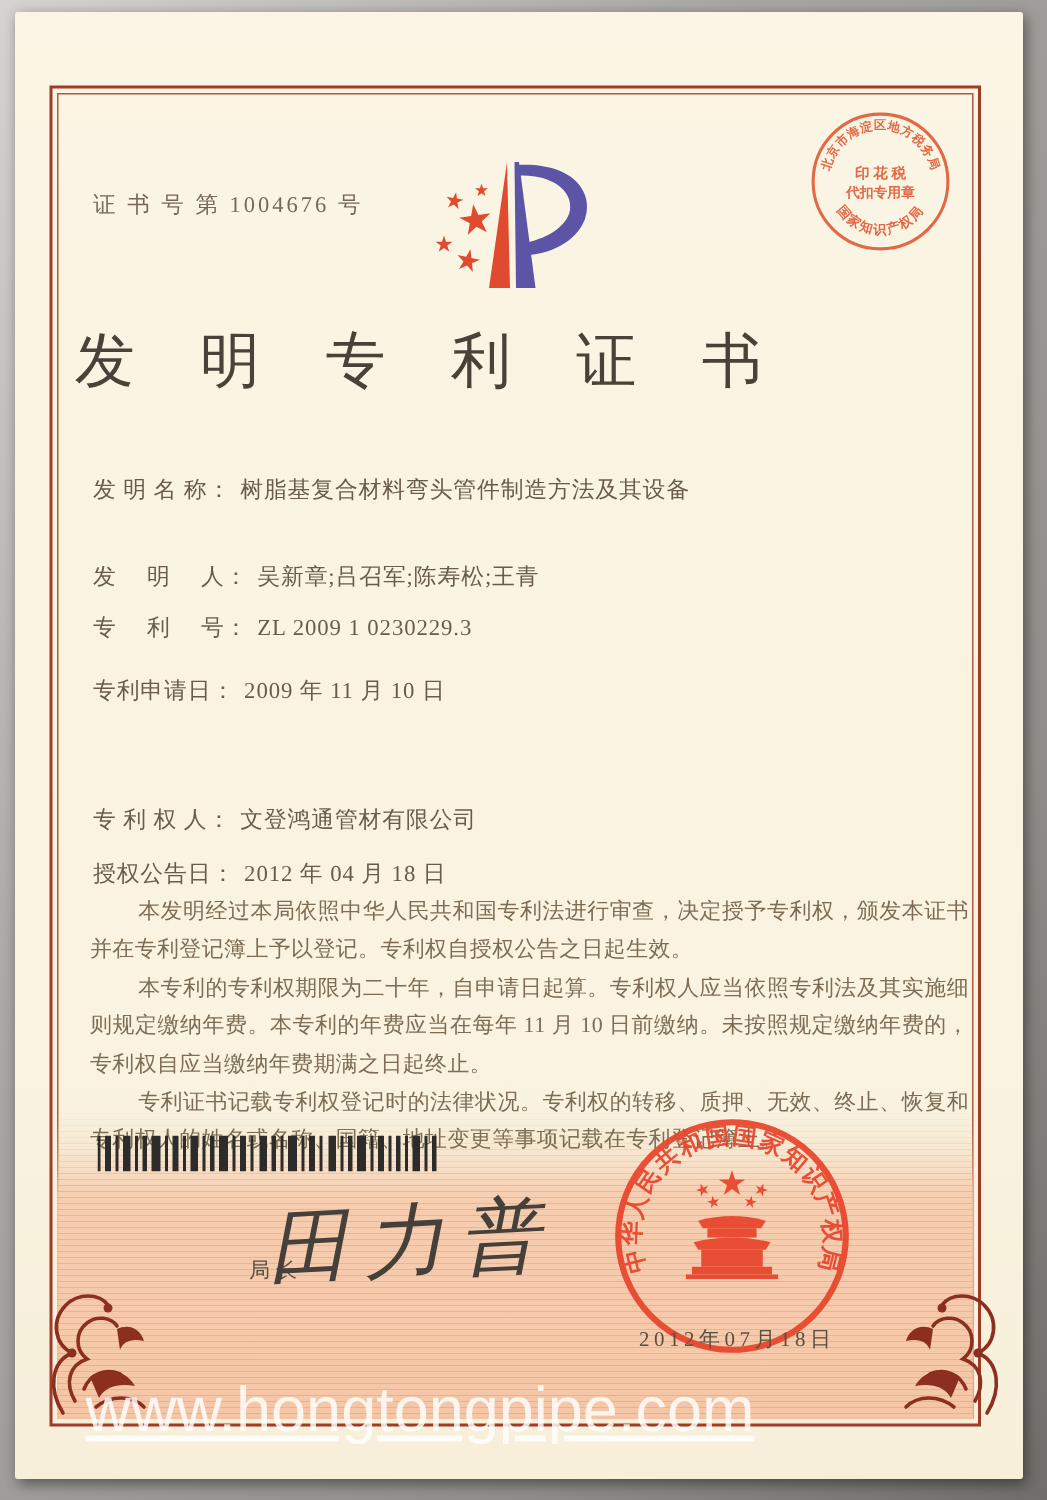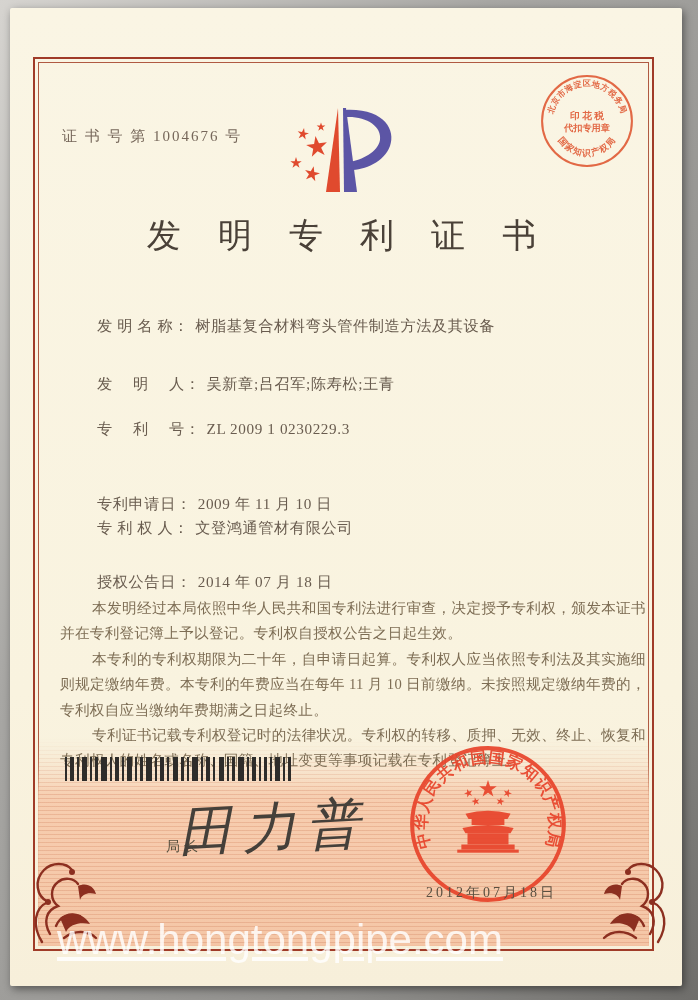--- a/index.html
+++ b/index.html
@@ -15,25 +15,25 @@
   .band{position:absolute;left:3px;right:3px;bottom:3px;height:208px;z-index:1;
     background:
       repeating-linear-gradient(to bottom, rgba(210,130,96,.32) 0 1px, rgba(210,130,96,0) 1px 4px),
       linear-gradient(to bottom, rgba(247,206,178,.2) 0%, rgba(246,201,170,.9) 30%, rgba(244,196,164,.97) 100%);
     -webkit-mask-image:linear-gradient(to bottom,transparent 0,black 26%);
     mask-image:linear-gradient(to bottom,transparent 0,black 26%);}
   .cert-number{position:absolute;left:52px;top:119px;font-size:15px;letter-spacing:2px;
     color:#76675a;z-index:3;}
   .logo{position:absolute;left:252px;top:92px;z-index:3;}
   .taxseal{position:absolute;left:528px;top:64px;z-index:3;opacity:.9;}
-  .title{position:absolute;left:23px;top:205px;width:617px;text-align:center;
-    font-size:34px;color:#4a4138;letter-spacing:.42em;padding-left:.42em;box-sizing:border-box;
+  .title{position:absolute;left:23px;top:205px;width:617px;
+    font-size:40px;color:#4a4138;letter-spacing:.42em;padding-left:.42em;box-sizing:border-box;
     z-index:3;font-weight:500;}
   .field{position:absolute;left:52px;font-size:15.2px;color:#695c4f;letter-spacing:.6px;z-index:3;white-space:nowrap;}
-  .field .lbl{margin-right:6px;margin-left:35px;}
+  .field .lbl{margin-right:6px;}
   .paras{position:absolute;left:50px;top:588px;width:586px;z-index:3;}
   .paras p{margin:0;text-indent:2.2em;font-size:14.6px;line-height:25.4px;color:#7d6d54;
     text-align:justify;letter-spacing:.3px;}
   .barcode{position:absolute;left:55px;top:749px;z-index:3;}
   .juzhang{position:absolute;left:124px;top:830px;font-size:14px;color:#57503f;letter-spacing:4px;z-index:3;margin-left:32px;}
   .signature{position:absolute;left:168px;top:784px;font-size:54px;color:#45403a;z-index:3;
     font-style:italic;letter-spacing:10px;transform:rotate(-3deg);font-family:"DejaVu Serif",serif;}
   .seal{position:absolute;left:396px;top:734px;z-index:4;opacity:.93;}
   .issue-date{position:absolute;left:416px;top:876px;font-size:14px;color:#5a4f40;letter-spacing:3px;z-index:4;text-align:right;}
   .orn{position:absolute;z-index:2;}
@@ -90,31 +90,31 @@
     </svg>
 
     <div class="title">发 明 专 利 证 书</div>
 
     <div class="field" style="top:308px">
       <span class="lbl">发 明 名 称：</span><span>树脂基复合材料弯头管件制造方法及其设备</span>
     </div>
     <div class="field" style="top:366px">
       <span class="lbl">发　 明 　人：</span><span>吴新章;吕召军;陈寿松;王青</span>
     </div>
-    <div class="field" style="top:411px">
+    <div class="field" style="top:400px">
       <span class="lbl">专　 利 　号：</span><span>ZL 2009 1 0230229.3</span>
     </div>
-    <div class="field" style="top:486px">
+    <div class="field" style="top:442px">
       <span class="lbl">专利申请日：</span><span>2009 年 11 月 10 日</span>
     </div>
-    <div class="field" style="top:510px">
+    <div class="field" style="top:528px">
       <span class="lbl">专 利 权 人：</span><span>文登鸿通管材有限公司</span>
     </div>
     <div class="field" style="top:564px">
-      <span class="lbl">授权公告日：</span><span>2014 年 07 月 18 日</span>
+      <span class="lbl">授权公告日：</span><span>2012 年 04 月 18 日</span>
     </div>
 
     <div class="paras">
       <p>本发明经过本局依照中华人民共和国专利法进行审查，决定授予专利权，颁发本证书并在专利登记簿上予以登记。专利权自授权公告之日起生效。</p>
       <p>本专利的专利权期限为二十年，自申请日起算。专利权人应当依照专利法及其实施细则规定缴纳年费。本专利的年费应当在每年 11 月 10 日前缴纳。未按照规定缴纳年费的，专利权自应当缴纳年费期满之日起终止。</p>
       <p>专利证书记载专利权登记时的法律状况。专利权的转移、质押、无效、终止、恢复和专利权人的姓名或名称、国籍、地址变更等事项记载在专利登记簿上。</p>
     </div>
 
     <svg class="barcode" width="228" height="24" viewBox="0 0 228 24">
       <g fill="#2e2c2a">

